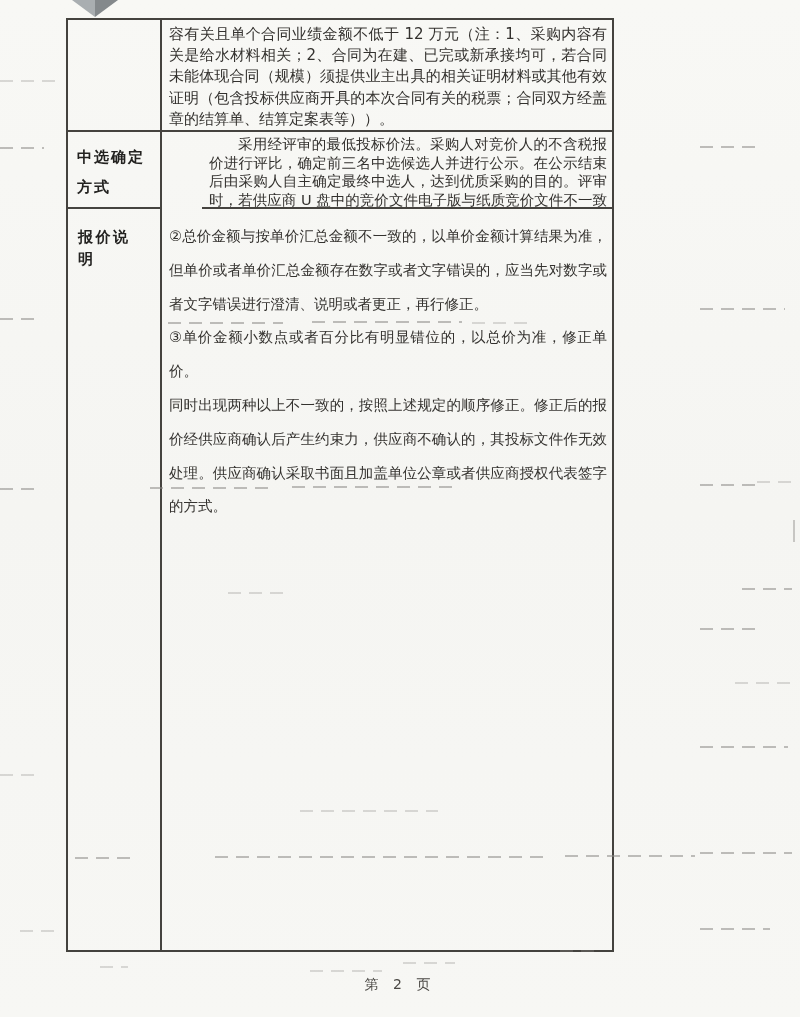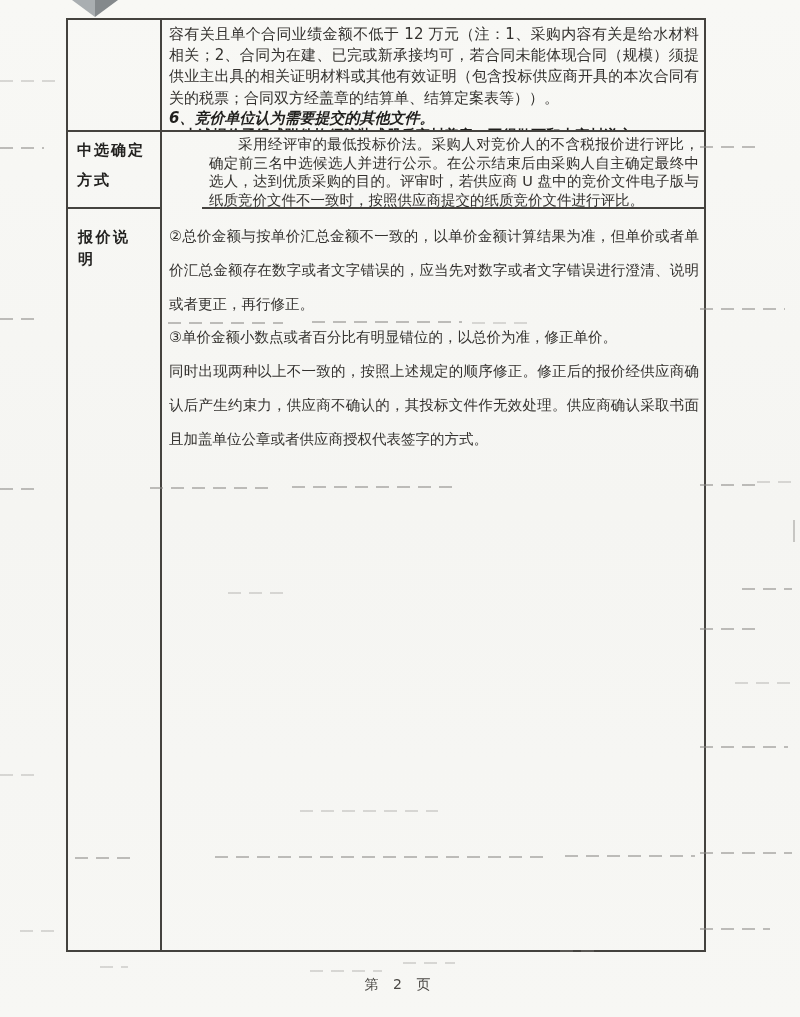--- a/index.html
+++ b/index.html
@@ -7,29 +7,29 @@
     width:800px;height:1017px;
     background:#f6f6f3;
     font-family:"DejaVu Sans", sans-serif;
     color:#2e2d2b;
     overflow:hidden;
   }
   .page{position:relative;width:800px;height:1017px;background:
     linear-gradient(180deg,#f8f8f5 0%,#f5f5f2 50%,#f7f7f4 100%);}
   
   .tbl{
-    position:absolute;left:66px;top:18px;width:640px;height:934px;
+    position:absolute;left:66px;top:18px;width:548px;height:934px;
     box-sizing:border-box;border:2px solid #44423e;
     display:grid;grid-template-columns:94px 1fr;grid-template-rows:112px 77px 1fr;
     background:transparent;
   }
   .cell{box-sizing:border-box;overflow:hidden;}
   .lbl{border-right:2px solid #45433f;font-weight:bold;color:#232220;}
   .rb{border-bottom:2px solid #45433f;}
-  .lbl-inner{padding:3px 4px 0 9px;font-size:15px;letter-spacing:2px;line-height:30px;text-align:left;}
+  .lbl-inner{padding:10px 4px 0 9px;font-size:15px;letter-spacing:2px;line-height:30px;text-align:left;}
   .lbl2-inner{padding:17px 18px 0 10px;font-size:15px;letter-spacing:2.5px;line-height:22px;}
   .cnt{padding:0 5px 0 7px;}
   .cnt p{margin:0;text-align:justify;}
   
   .r1c{padding-top:4px;}
   .r1c .cont{font-size:15px;line-height:21.2px;color:#33312e;}
   .r1c .b6{font-size:15px;line-height:17px;font-weight:bold;color:#201f1d;margin-top:1px;font-style:italic;}
   .r1c .bnote{font-size:14.5px;line-height:17px;font-weight:bold;color:#201f1d;text-indent:1em;}
   
   .r2c{padding-top:3px;margin-left:40px;}

